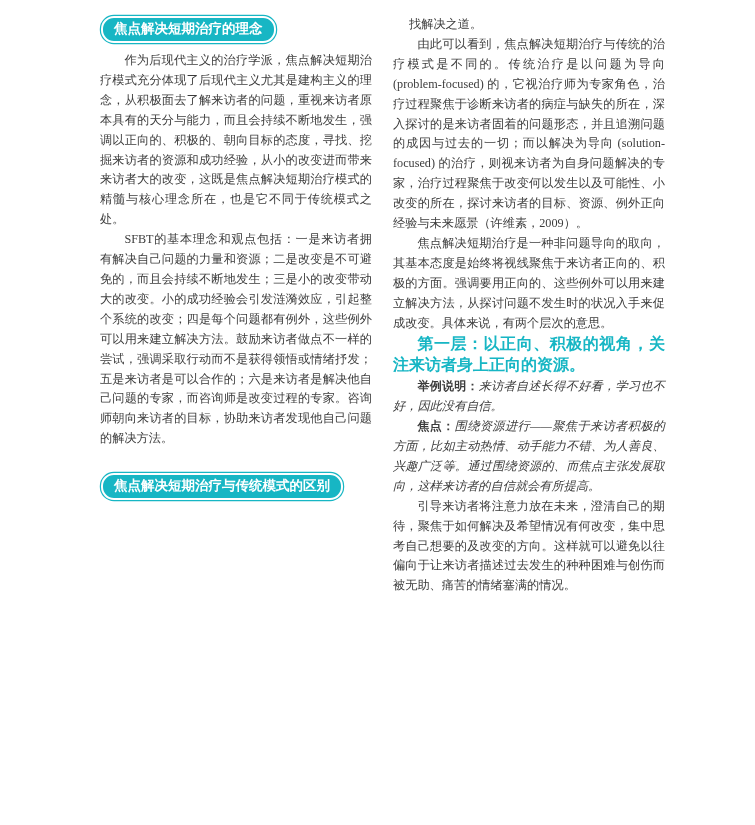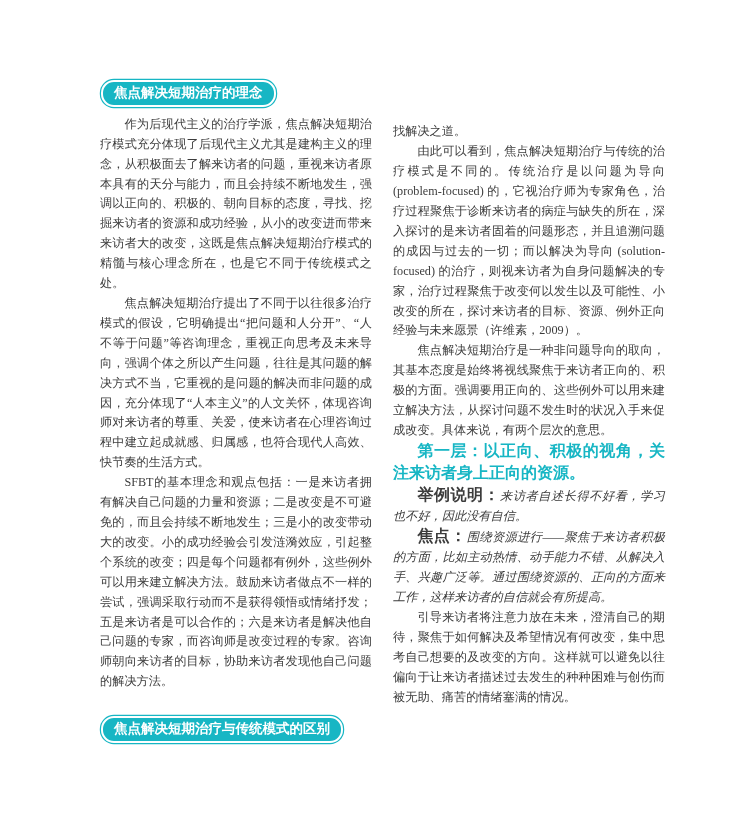--- a/index.html
+++ b/index.html
@@ -3,69 +3,68 @@
 <meta charset="utf-8">
 <style>
   html,body{margin:0;padding:0;}
   body{
     width:755px;height:825px;background:#ffffff;overflow:hidden;position:relative;
     font-family:"Liberation Serif","DejaVu Serif",serif;
   }
   .page{
     box-sizing:border-box;width:755px;height:825px;
     padding:15px 88px 10px 100px;
-    display:flex;gap:21px;align-items:center;
+    display:flex;gap:21px;
   }
   .col{
     width:272px;min-width:272px;
     font-size:12.2px;line-height:19.9px;color:#3c3c3c;
     text-align:justify;text-justify:inter-ideograph;
   }
   .col p{margin:0;text-indent:2em;}
-  .col p.noindent{text-indent:0;}
+  .col p.noindent{text-indent:0;margin-left:16px;}
   .pill-wrap{margin:1px 0 8px 1px;}
   .pill-wrap.later{margin-top:24px;}
   .pill{
     display:inline-block;
     background:var(--accent);
     color:#fff;
     font-family:"Liberation Sans","DejaVu Sans",sans-serif;
     font-weight:bold;font-size:13.5px;line-height:18px;
     padding:2px 11px 3px 11px;
     border:2px solid #ffffff;
     border-radius:13px;
     box-shadow:0 0 0 1.2px var(--accent);
     text-indent:0;
   }
   .run-normal{font-style:normal;}
   .run-bold{
     font-weight:bold;font-style:normal;
     font-family:"Liberation Sans","DejaVu Sans",sans-serif;
-    font-size:16px;
+    font-size:12px;
   }
   .run-kai{font-style:italic;}
   .run-teal{
     color:var(--accent);font-weight:bold;font-style:normal;
     font-family:"Liberation Sans","DejaVu Sans",sans-serif;
     font-size:16px;
   }
 </style>
 </head>
 <body style="color: rgb(60, 60, 60);">
 
 <div class="page">
   <div class="col" id="col-left">
       <div class="pill-wrap"><span class="pill">焦点解决短期治疗的理念</span></div>
       <p><span class="run-normal">作为后现代主义的治疗学派，焦点解决短期治疗模式充分体现了后现代主义尤其是建构主义的理念，从积极面去了解来访者的问题，重视来访者原本具有的天分与能力，而且会持续不断地发生，强调以正向的、积极的、朝向目标的态度，寻找、挖掘来访者的资源和成功经验，从小的改变进而带来来访者大的改变，这既是焦点解决短期治疗模式的精髓与核心理念所在，也是它不同于传统模式之处。</span></p>
-      <p><span class="run-normal">焦点解决短期治疗提出了不同于以往很多治疗模式的假设，它明确提出“把问题和人分开”、“人不等于问题”等咨询理念，重视正向思考及未来导向，强调个体之所以产生问题，往往是其问题的解决方式不当，它重视的是问题的解决而非问题的成因，充分体现了“人本主义”的人文关怀，体现咨询师对来访者的尊重、关爱，使来访者在心理咨询过程中建立起成就感、归属感，也符合现代人高效、快节奏的生活方式。</span></p>
       <p><span class="run-normal">SFBT的基本理念和观点包括：一是来访者拥有解决自己问题的力量和资源；二是改变是不可避免的，而且会持续不断地发生；三是小的改变带动大的改变。小的成功经验会引发涟漪效应，引起整个系统的改变；四是每个问题都有例外，这些例外可以用来建立解决方法。鼓励来访者做点不一样的尝试，强调采取行动而不是获得领悟或情绪抒发；五是来访者是可以合作的；六是来访者是解决他自己问题的专家，而咨询师是改变过程的专家。咨询师朝向来访者的目标，协助来访者发现他自己问题的解决方法。</span></p>
       <div class="pill-wrap later"><span class="pill">焦点解决短期治疗与传统模式的区别</span></div>
     </div>
   <div class="col" id="col-right">
       <p class="noindent"><span class="run-normal">找解决之道。</span></p>
       <p><span class="run-normal">由此可以看到，焦点解决短期治疗与传统的治疗模式是不同的。传统治疗是以问题为导向 (problem-focused) 的，它视治疗师为专家角色，治疗过程聚焦于诊断来访者的病症与缺失的所在，深入探讨的是来访者固着的问题形态，并且追溯问题的成因与过去的一切；而以解决为导向 (solution-focused) 的治疗，则视来访者为自身问题解决的专家，治疗过程聚焦于改变何以发生以及可能性、小改变的所在，探讨来访者的目标、资源、例外正向经验与未来愿景（许维素，2009）。</span></p>
       <p><span class="run-normal">焦点解决短期治疗是一种非问题导向的取向，其基本态度是始终将视线聚焦于来访者正向的、积极的方面。强调要用正向的、这些例外可以用来建立解决方法，从探讨问题不发生时的状况入手来促成改变。具体来说，有两个层次的意思。</span></p>
       <p><span class="run-teal">第一层：以正向、积极的视角，关注来访者身上正向的资源。</span></p>
       <p><span class="run-bold">举例说明：</span><span class="run-kai">来访者自述长得不好看，学习也不好，因此没有自信。</span></p>
-      <p><span class="run-bold">焦点：</span><span class="run-kai">围绕资源进行——聚焦于来访者积极的方面，比如主动热情、动手能力不错、从解决入手、兴趣广泛等。通过围绕资源的、正向的方面来工作，这样来访者的自信就会有所提高。</span></p>
+      <p><span class="run-bold">焦点：</span><span class="run-kai">围绕资源进行——聚焦于来访者积极的方面，比如主动热情、动手能力不错、为人善良、兴趣广泛等。通过围绕资源的、而焦点主张发展取向，这样来访者的自信就会有所提高。</span></p>
       <p><span class="run-normal">引导来访者将注意力放在未来，澄清自己的期待，聚焦于如何解决及希望情况有何改变，集中思考自己想要的及改变的方向。这样就可以避免以往偏向于让来访者描述过去发生的种种困难与创伤而被无助、痛苦的情绪塞满的情况。</span></p>
     </div>
 </div>
 
 </body></html>

